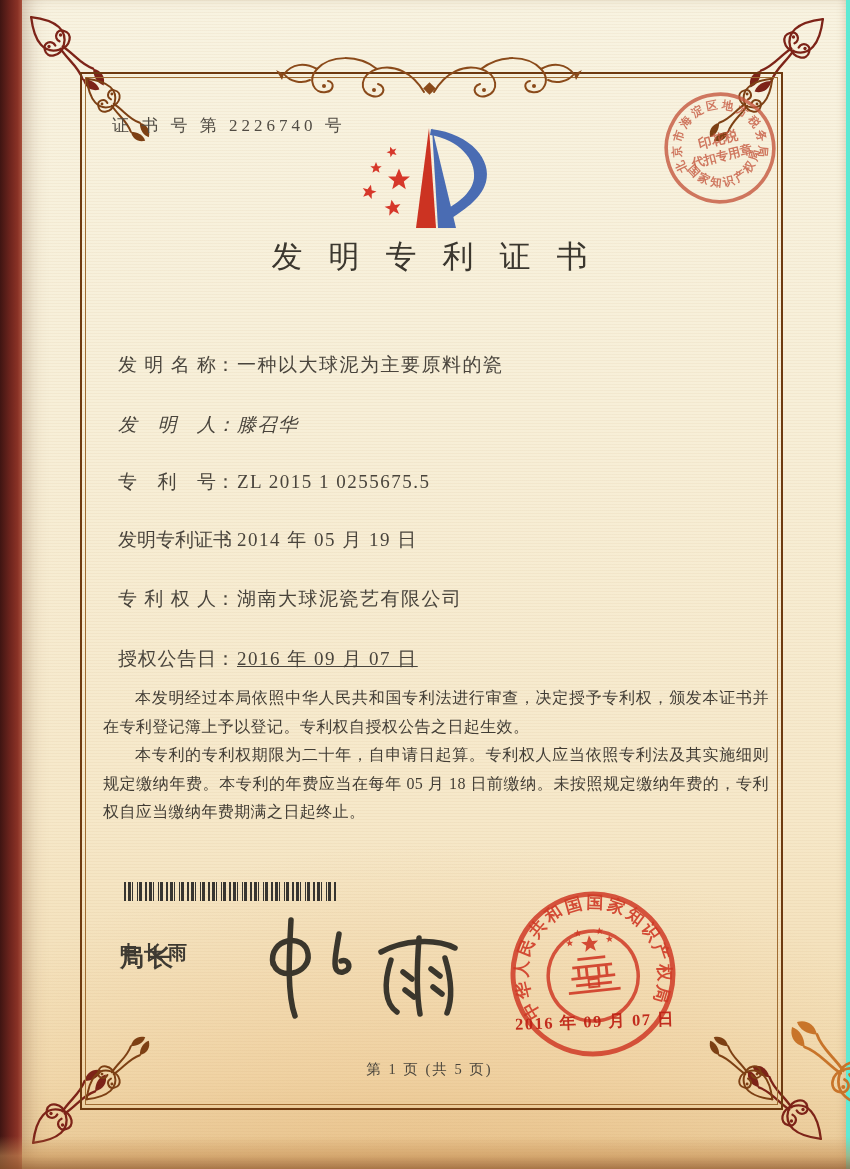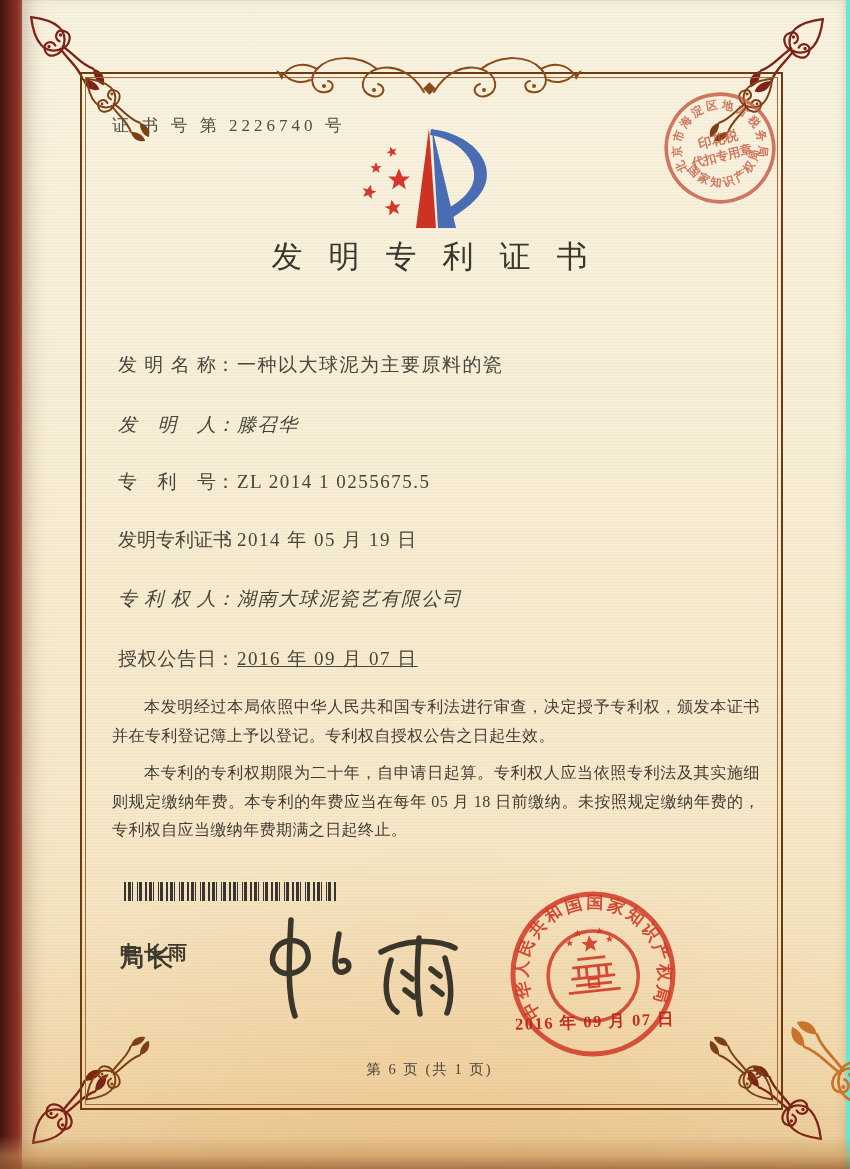--- a/index.html
+++ b/index.html
@@ -40,26 +40,26 @@
     left:80px;top:236px;width:699px;text-align:center;
     font-size:31px;font-weight:400;letter-spacing:26px;text-indent:26px;color:#3b372f;
   }
   .field-row{position:absolute;left:118px;font-size:19px;color:#49443c;white-space:nowrap;}
   .field-row .flabel{
     display:inline-block;width:98px;text-align:justify;text-align-last:justify;
     vertical-align:bottom;
   }
   .field-row .fcolon{display:inline-block;margin:0 2px 0 0;}
   .field-row .fvalue{letter-spacing:1.5px;}
-  .r0{top:352px;} .r1{top:412px;font-style:italic;} .r2{top:469px;} .r3{top:527px;} .r4{top:586px;font-style:italic;} .r5{top:646px;text-decoration:underline;}
+  .r0{top:352px;} .r1{top:412px;font-style:italic;} .r2{top:469px;} .r3{top:527px;} .r4{top:586px;} .r5{top:646px;text-decoration:underline;}
   .paras{
     position:absolute;left:103px;top:684px;width:666px;
     font-size:16px;line-height:28.5px;color:#423d35;text-align:justify;letter-spacing:0.4px;
   }
-  .paras p{margin:9px;text-indent:2em;}
+  .paras p{margin:0;text-indent:2em;}
   .barcode{
     position:absolute;left:124px;top:882px;width:212px;height:19px;opacity:0.88;
     background:repeating-linear-gradient(90deg,
       #1e1e1e 0 2px, transparent 2px 4px,
       #1e1e1e 4px 7px, transparent 7px 8px,
       #1e1e1e 8px 9px, transparent 9px 13px,
       #1e1e1e 13px 14px, transparent 14px 15px,
       #1e1e1e 15px 18px, transparent 18px 21px);
   }
   .director-label{left:120px;top:942px;font-size:24px;font-weight:600;letter-spacing:5px;color:#3e3a32;}
@@ -178,21 +178,21 @@
 
   <div class="txt main-title">发明专利证书</div>
 
   <div class="field-row r0">
     <span class="flabel">发明名称</span><span class="fcolon">：</span><span class="fvalue">一种以大球泥为主要原料的瓷</span>
   </div>
   <div class="field-row r1">
     <span class="flabel">发明人</span><span class="fcolon">：</span><span class="fvalue">滕召华</span>
   </div>
   <div class="field-row r2">
-    <span class="flabel">专利号</span><span class="fcolon">：</span><span class="fvalue">ZL 2014 1 0255675.5</span>
+    <span class="flabel">专利号</span><span class="fcolon">：</span><span class="fvalue">ZL 2015 1 0255675.5</span>
   </div>
   <div class="field-row r3">
     <span class="flabel">发明专利证书</span><span class="fcolon">：</span><span class="fvalue">2014 年 05 月 19 日</span>
   </div>
   <div class="field-row r4">
     <span class="flabel">专利权人</span><span class="fcolon">：</span><span class="fvalue">湖南大球泥瓷艺有限公司</span>
   </div>
   <div class="field-row r5">
     <span class="flabel">授权公告日</span><span class="fcolon">：</span><span class="fvalue">2016 年 09 月 07 日</span>
   </div>
@@ -242,16 +242,16 @@
       <path d="M76,83 L76,92 M84,83 L84,92 M96,83 L96,92 M104,83 L104,92"></path>
       <path d="M68,93 L112,93"></path>
       <path d="M72,100 L108,100"></path>
       <path d="M64,107 L116,107"></path>
       <rect x="85" y="95" width="10" height="8" stroke-width="2"></rect>
     </g>
   </svg>
 
   <div class="txt seal-date">2016 年 09 月 07 日</div>
 
-  <div class="txt footer-page">第 6 页 (共 1 页)</div>
+  <div class="txt footer-page">第 1 页 (共 5 页)</div>
 
   <div class="bottom-band"></div>
 </div>
 
 </body></html>

